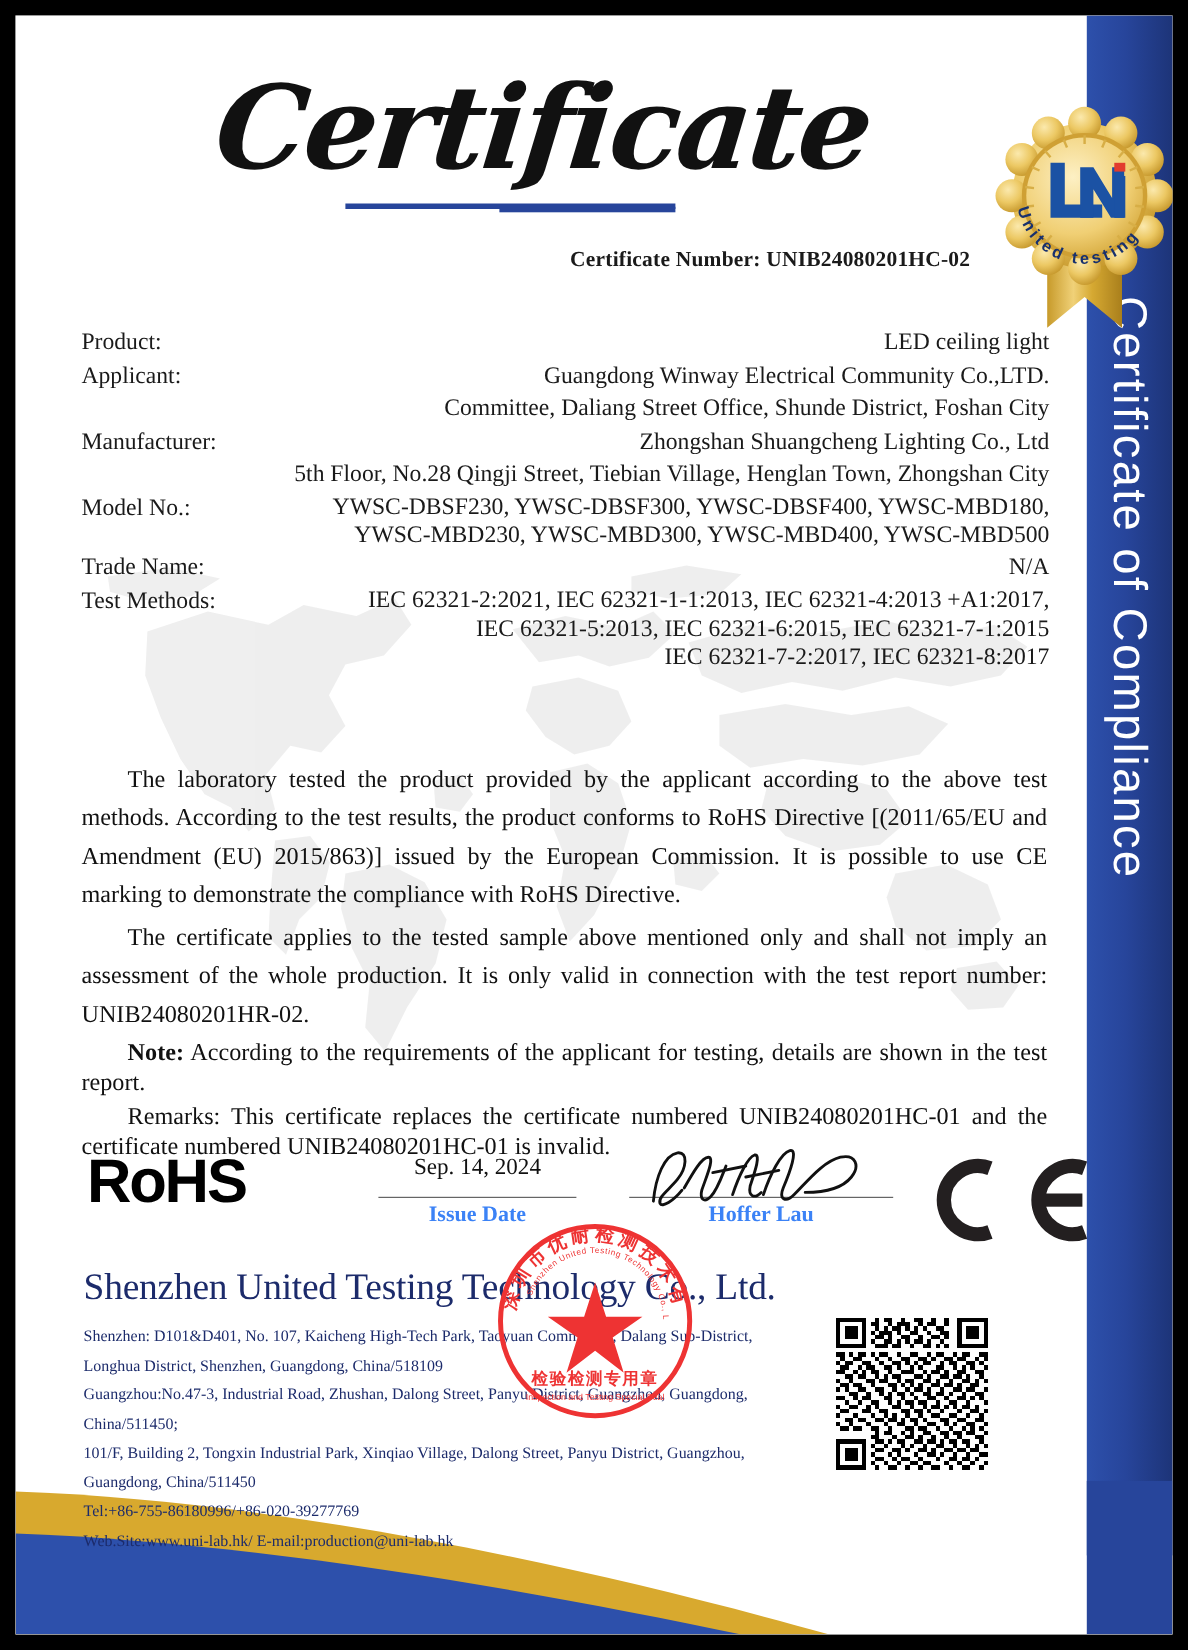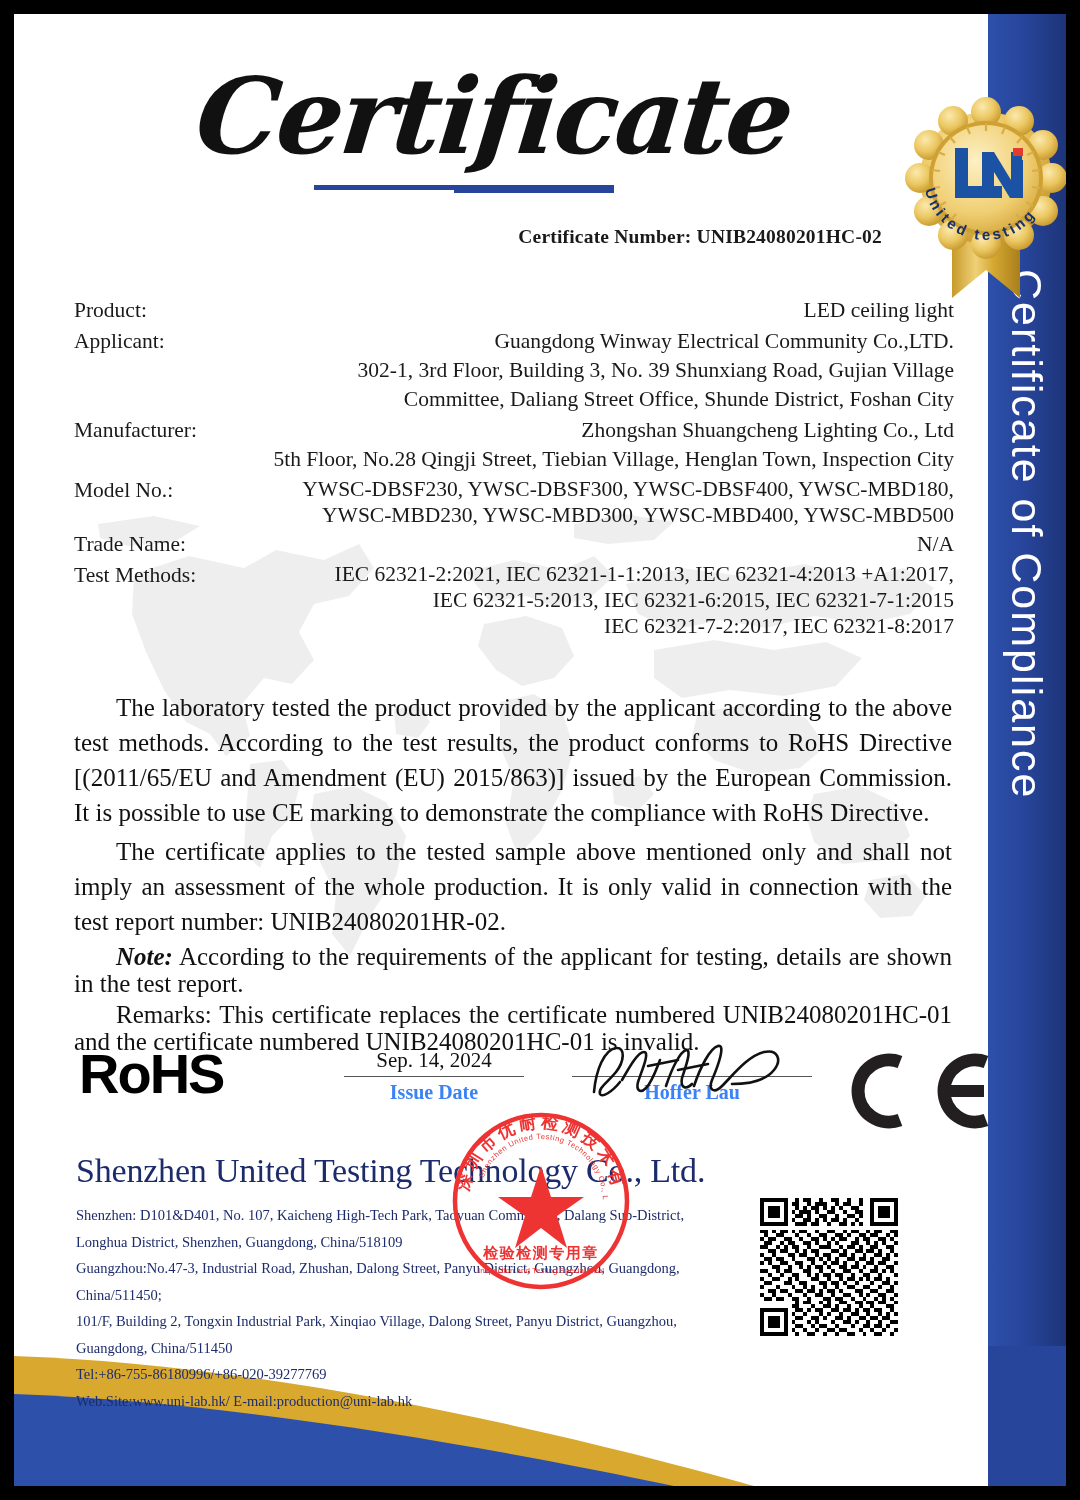--- a/index.html
+++ b/index.html
@@ -45,32 +45,32 @@
   
   .fields{position:absolute;left:60px;top:282px;width:880px;}
   .frow{display:flex;margin-bottom:2px;}
   .flabel{width:148px;flex:0 0 148px;font-size:21.5px;color:#1a1a1a;line-height:29px;}
   .fvals{flex:1;}
   .fval{font-size:21.5px;color:#1a1a1a;line-height:29px;white-space:nowrap;text-align:right;}
   .frow.tight .fval{line-height:26px;}
 
   
   .body{position:absolute;left:60px;top:676px;width:878px;}
-  .para{font-size:25px;color:#111;line-height:35px;text-align:justify;margin:0 0 4px 0;}
+  .para{font-size:22px;color:#111;line-height:35px;text-align:justify;margin:0 0 4px 0;}
   .para.ind{text-indent:42px;}
   .para.tight{line-height:27px;}
-  .nb{font-weight:700;font-style:italic;}
+  .nb{font-weight:700;}
 
   
   .logorow{position:absolute;left:60px;top:1018px;width:880px;height:110px;}
   .rohs{position:absolute;left:5px;top:14px;font-family:"Liberation Sans",sans-serif;
     font-weight:700;font-size:56px;color:#000;letter-spacing:-2px;line-height:1;}
   .sigblock{position:absolute;top:16px;text-align:center;}
   .sigblock .line{border-bottom:1.6px solid #555;}
-  .sigblock .val{font-size:21px;color:#111;padding-bottom:3px;}
+  .sigblock .val{font-size:21px;color:#111;padding-bottom:15px;}
   .sigblock .cap{font-size:20px;font-weight:700;color:#3b82f6;padding-top:4px;
     font-family:"Liberation Serif",serif;}
   .date-b{left:270px;width:180px;}
   .sign-b{left:498px;width:240px;}
   .signature{position:absolute;left:508px;top:8px;width:215px;height:62px;}
   .signature svg{width:215px;height:62px;}
   .ce{position:absolute;left:772px;top:14px;width:160px;height:90px;}
   .ce svg{width:160px;height:90px;}
 
   
@@ -222,30 +222,29 @@
       <div class="flabel">Product:</div>
       <div class="fvals">
         <div class="fval">LED ceiling light</div>
       </div>
     </div>
 
     <div class="frow">
       <div class="flabel">Applicant:</div>
       <div class="fvals">
         <div class="fval">Guangdong Winway Electrical Community Co.,LTD.</div>
-        <div class="fval">302-1, 3rd Floor, Building 3, No. 39 Shunxiang Road, Gujian Village</div>
         <div class="fval">Committee, Daliang Street Office, Shunde District, Foshan City</div>
       </div>
     </div>
 
     <div class="frow">
       <div class="flabel">Manufacturer:</div>
       <div class="fvals">
         <div class="fval">Zhongshan Shuangcheng Lighting Co., Ltd</div>
-        <div class="fval">5th Floor, No.28 Qingji Street, Tiebian Village, Henglan Town, Inspection City</div>
+        <div class="fval">5th Floor, No.28 Qingji Street, Tiebian Village, Henglan Town, Zhongshan City</div>
       </div>
     </div>
 
     <div class="frow tight">
       <div class="flabel">Model No.:</div>
       <div class="fvals">
         <div class="fval">YWSC-DBSF230, YWSC-DBSF300, YWSC-DBSF400, YWSC-MBD180,</div>
         <div class="fval">YWSC-MBD230, YWSC-MBD300, YWSC-MBD400, YWSC-MBD500</div>
       </div>
     </div>

